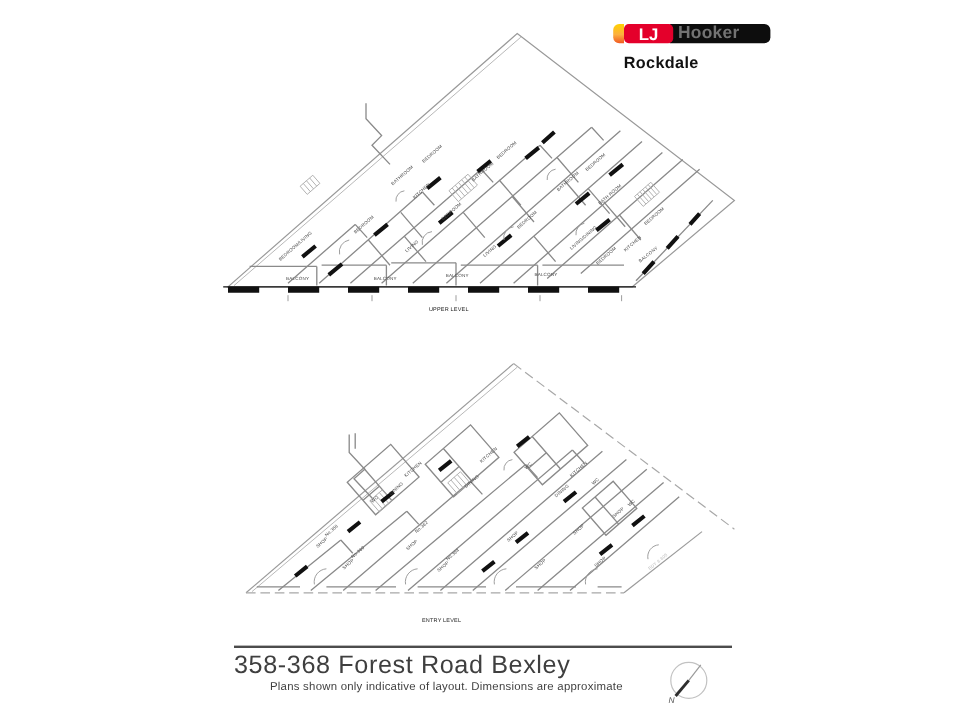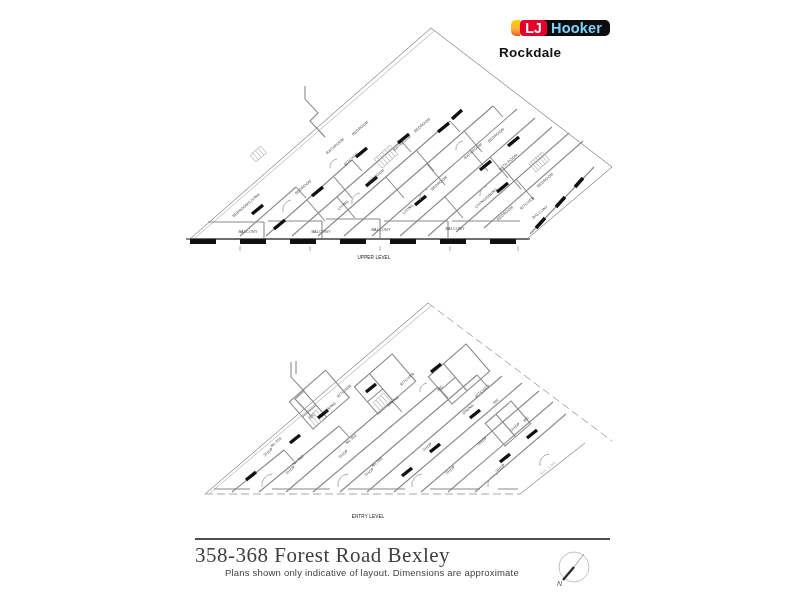--- a/index.html
+++ b/index.html
@@ -1,44 +1,44 @@
 <!DOCTYPE html>
 <html><head>
 <meta charset="utf-8">
 <style>
   html,body{margin:0;padding:0;}
   body{width:800px;height:600px;background:#ffffff;position:relative;overflow:hidden;
        font-family:"Liberation Sans",sans-serif;}
   .abs{position:absolute;}
   .logo-stripe{width:9px;border-radius:5px 0 0 5px;
                background:linear-gradient(180deg,#ffd100 0%,#fcb040 55%,#f15a22 100%);}
-  .logo-lj{width:27px;background:#e4002b;border-radius:4px;color:#fff;font-weight:bold;
+  .logo-lj{width:41px;background:#e4002b;border-radius:4px;color:#fff;font-weight:bold;
            font-size:14px;display:flex;align-items:center;justify-content:center;}
-  .logo-hooker{background:#0d0d0d;border-radius:0 5px 5px 0;color:#7dd3fc;font-weight:bold;
-               font-size:14.5px;display:flex;align-items:center;padding:0 8px 0 7px;
+  .logo-hooker{background:#0d0d0d;border-radius:0 5px 5px 0;color:#737373;font-weight:bold;
+               font-size:14.5px;display:flex;align-items:center;padding:0 26px 0 7px;
                margin-left:-3px;z-index:-1;letter-spacing:.2px;}
   .logo-wrap{left:511px;top:20px;display:flex;}
-  .office{left:499px;top:45px;width:104px;font-size:13.5px;
+  .office{left:499px;top:45px;width:104px;text-align:center;font-size:13.5px;
           font-weight:bold;color:#111;letter-spacing:.3px;}
 
   
   svg{display:block;}
   svg text{font-family:"Liberation Sans",sans-serif;letter-spacing:.15px;}
   .site{stroke:#9a9a9a;stroke-width:1;fill:none;}
   .wall{stroke:#8a8a8a;stroke-width:1.1;fill:none;}
   .wall-thin{stroke:#aaaaaa;stroke-width:.7;fill:none;}
   .chunk{stroke:#111111;stroke-width:3.4;fill:none;}
   .arc{stroke:#9a9a9a;stroke-width:.8;fill:none;}
   .dash-site{stroke:#a8a8a8;stroke-width:1;fill:none;stroke-dasharray:8 4;}
   .hatchband{stroke:#111;stroke-width:5;stroke-dasharray:26 24;}
   .tick{stroke:#999;stroke-width:.8;}
 
   
   .rule{left:195px;top:538px;width:415px;height:2px;background:#4c4c4c;}
-  .title{left:195px;top:543px;font-size:21px;color:#3f3f3f;letter-spacing:.5px;font-family:Liberation Serif, serif;}
+  .title{left:195px;top:543px;font-size:21px;color:#3f3f3f;letter-spacing:.5px;}
   .subtitle{left:196px;top:567px;font-size:9.5px;color:#3f3f3f;letter-spacing:.2px;margin-left:29px;}
 </style>
 </head>
 <body>
 
 <div class="abs logo-wrap">
   <div class="logo-stripe"></div>
   <div class="logo-lj">LJ</div>
   <div class="logo-hooker">Hooker</div>
 </div>

